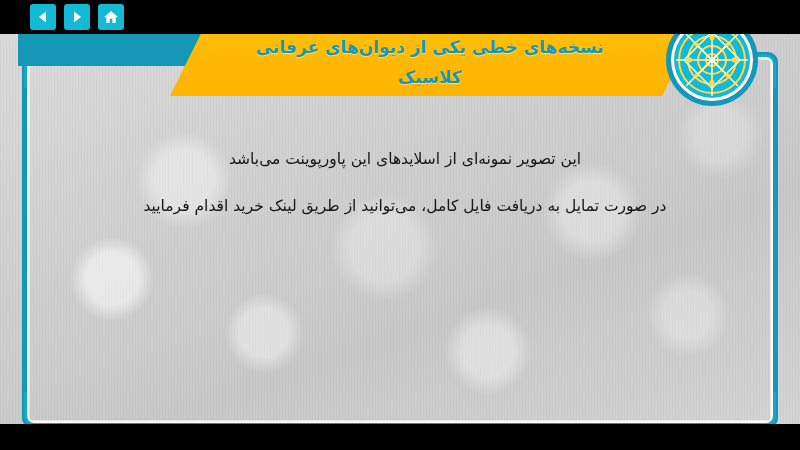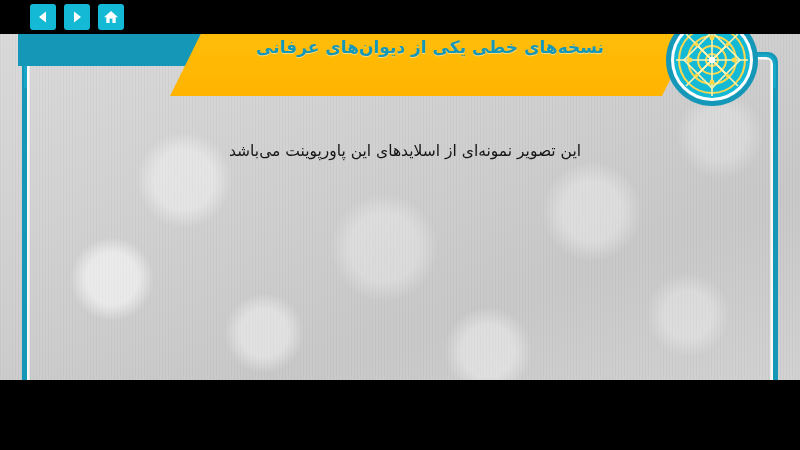--- a/index.html
+++ b/index.html
@@ -21,21 +21,21 @@
     display:flex;align-items:center;justify-content:center;
     cursor:pointer;
   }
   #nav-prev{left:30px;}
   #nav-next{left:64px;}
   #nav-home{left:98px;}
   .navbtn svg{display:block;}
 
   
   #slide{
-    position:absolute;left:0;top:0;width:800px;height:380px;
+    position:absolute;left:0;top:0;width:800px;height:424px;
     overflow:hidden;
   }
   
   #slide-bg{
     position:absolute;left:0;top:0;width:800px;height:450px;
     background:
       radial-gradient(circle at 14% 62%, rgba(255,255,255,.55) 0 26px, rgba(255,255,255,0) 42px),
       radial-gradient(circle at 23% 40%, rgba(255,255,255,.40) 0 30px, rgba(255,255,255,0) 48px),
       radial-gradient(circle at 33% 74%, rgba(255,255,255,.42) 0 24px, rgba(255,255,255,0) 40px),
       radial-gradient(circle at 48% 55%, rgba(255,255,255,.30) 0 34px, rgba(255,255,255,0) 54px),
@@ -117,21 +117,21 @@
   
   #body-text{
     position:absolute;left:60px;top:128px;width:690px;
     direction:rtl;text-align:center;
     color:#151515;
     font-family:"DejaVu Sans", sans-serif;
     font-size:15.5px;
     line-height:31px;
     z-index:25;
   }
-  #body-text p{margin:8px;padding:0;}
+  #body-text p{margin:16px;padding:0;}
 </style>
 </head>
 <body>
 
 <div id="stage">
 
   <div id="slide">
     <div id="slide-bg"></div>
 
     <div id="slide-frame">
@@ -143,20 +143,21 @@
     </div>
 
     <div id="banner-left-tab"></div>
     <div id="banner-slant-l"></div>
     <div id="banner"></div>
     <div id="banner-slant-r"></div>
 
     <div id="title">
       <div>کامل مطالعه تطبیقی نشانه‌گذاری‌های</div>
       <div>نسخه‌های خطی یکی از دیوان‌های عرفانی</div>
+      <div>کلاسیک</div>
     </div>
 
     <div id="medallion">
       <svg width="96" height="96" viewBox="0 0 96 96" aria-hidden="true">
         <circle cx="48" cy="48" r="46" fill="#1597b8"></circle>
         <circle cx="48" cy="48" r="41" fill="#ffffff"></circle>
         <circle cx="48" cy="48" r="38" fill="#14b9d5"></circle>
         <g stroke="#ffd84d" stroke-width="2" fill="none">
           <circle cx="48" cy="48" r="33"></circle>
           <circle cx="48" cy="48" r="24"></circle>
@@ -179,20 +180,21 @@
           <circle cx="63.5" cy="63.5" r="2"></circle>
           <circle cx="32.5" cy="63.5" r="2"></circle>
           <circle cx="32.5" cy="32.5" r="2"></circle>
         </g>
         <circle cx="48" cy="48" r="3" fill="#ffffff"></circle>
       </svg>
     </div>
 
     <div id="body-text">
       <p>این تصویر نمونه‌ای از اسلایدهای این پاورپوینت می‌باشد</p>
+      <p>در صورت تمایل به دریافت فایل کامل، می‌توانید از طریق لینک خرید اقدام فرمایید</p>
     </div>
   </div>
 
   <div id="topbar">
     <div class="navbtn" id="nav-prev">
       <svg width="14" height="14" viewBox="0 0 14 14">
         <polygon points="10,1.5 10,12.5 3,7" fill="#ffffff"></polygon>
       </svg>
     </div>
     <div class="navbtn" id="nav-next">

